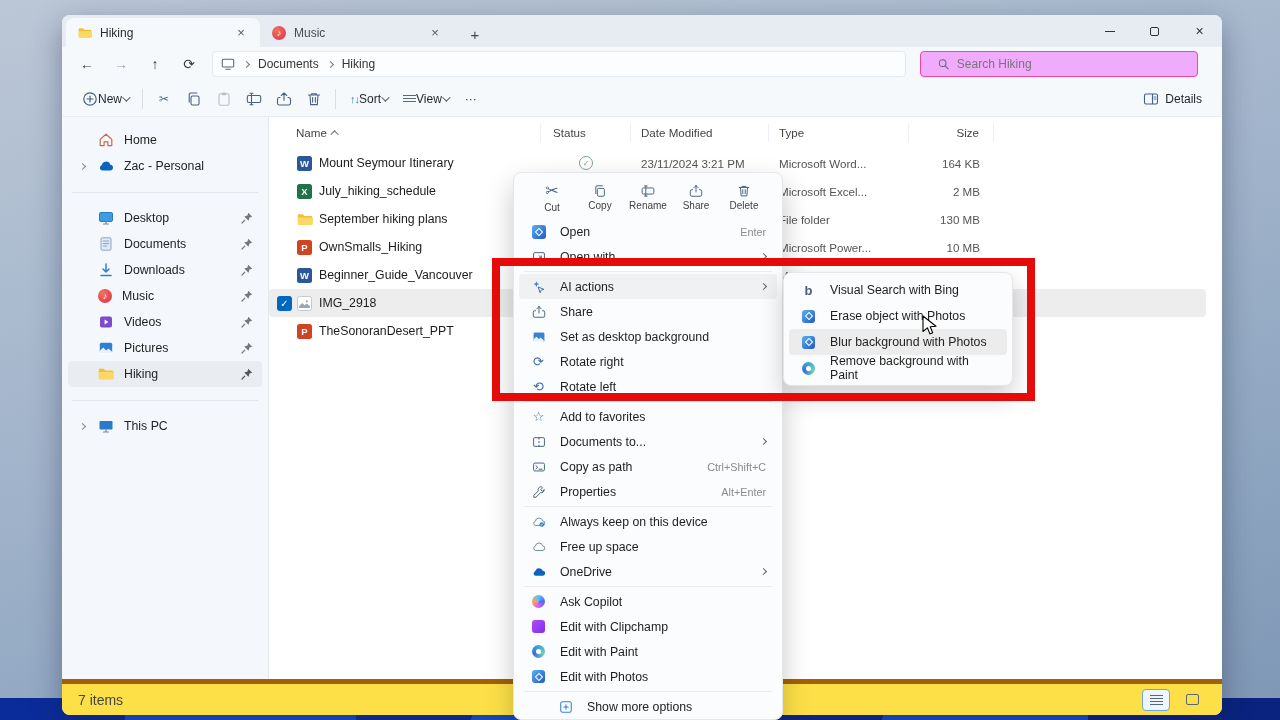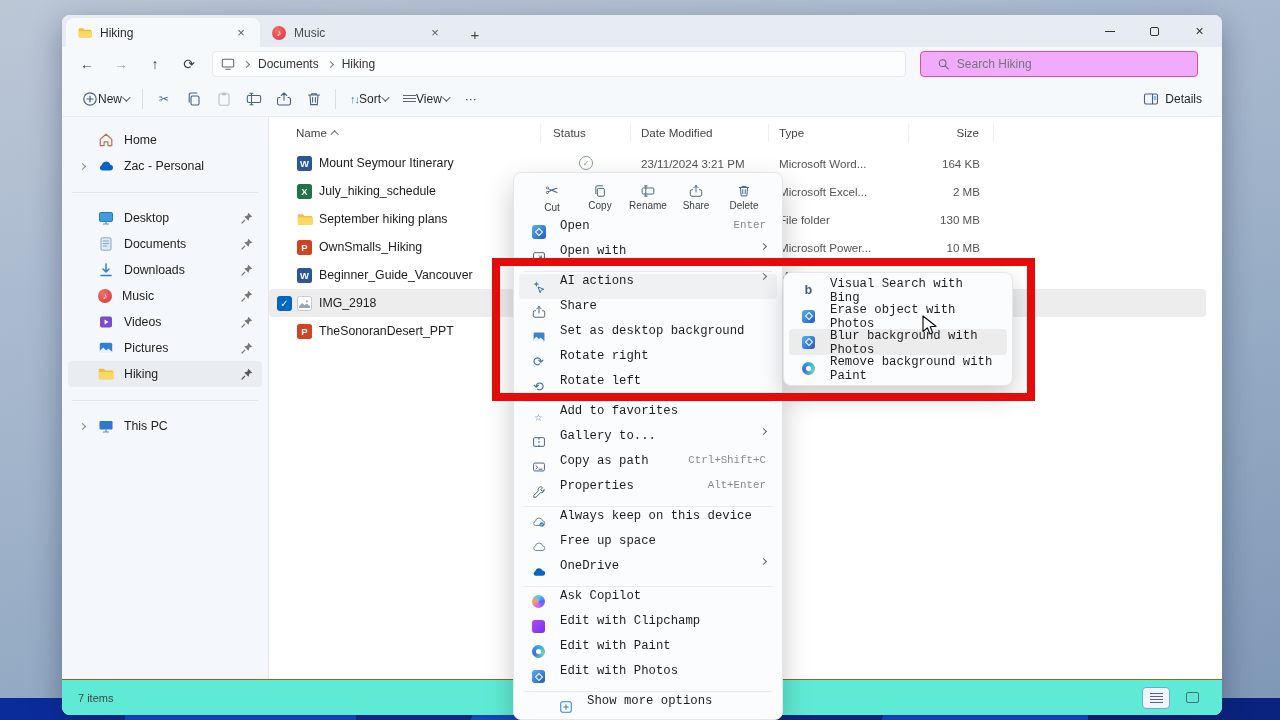--- a/index.html
+++ b/index.html
@@ -72,35 +72,35 @@
   .fstatus { width:90px; display:flex; justify-content:center; }
   .fdate { width:138px; padding-left:10px; color:#555; font-size:11.6px; }
   .ftype { width:140px; padding-left:10px; color:#555; font-size:11.6px; }
   .fsize { width:85px; text-align:right; padding-right:14px; color:#555; font-size:11.6px; }
   .checkbox { width:15px; height:15px; background:#0067c0; border-radius:3px; color:#fff; font-size:10px; display:flex; align-items:center; justify-content:center; }
   .synced { width:14px; height:14px; border:1.3px solid #86a193; border-radius:50%; color:#86a193; font-size:8px; display:flex; align-items:center; justify-content:center; }
   .fic { width:15px; height:15px; border-radius:2.5px; color:#fff; font-weight:bold; font-size:9.5px; display:flex; align-items:center; justify-content:center; }
   .fic.word { background:#2b579a; } .fic.excel { background:#217346; } .fic.ppt { background:#d04423; }
   .fic.img { background:#fff; border:1px solid #c3cad1; }
   
-  .statusbar { position:absolute; left:0; bottom:0; width:100%; height:36px; background:#5eead4; border-top:1px solid #a16207; display:flex; align-items:center; padding:0 16px; font-size:11px; color:#444; }
+  .statusbar { position:absolute; left:0; bottom:0; width:100%; height:36px; background:#fde047; border-top:5px solid #a16207; display:flex; align-items:center; padding:0 16px; font-size:14px; color:#444; }
   .viewtoggles { margin-left:auto; display:flex; gap:8px; }
   .vt { width:28px; height:22px; display:flex; align-items:center; justify-content:center; border-radius:4px; border:1px solid transparent; }
   .vt.on { border-color:#6da8dd; background:#eef5fc; }
   .vtlines { display:flex; flex-direction:column; gap:2px; }
   .vtlines i { display:block; width:13px; border-top:1.4px solid #5a6675; }
   .vtbox { width:13px; height:11px; border:1.3px solid #5a6675; border-radius:2px; }
   
   .ctxmenu { position:absolute; left:513px; top:172px; width:270px; height:548px;
     background:#fbfcfd; border:1px solid #e4e6ea; border-radius:8px;
     box-shadow:0 12px 28px rgba(0,0,0,.22); padding:2px 0 0 0; z-index:30; overflow:hidden; }
   .qbar { height:44px; display:flex; align-items:center; justify-content:space-around; padding:0 14px; }
   .qbtn { display:flex; flex-direction:column; align-items:center; gap:2px; color:#45617f; width:44px; }
   .qbtn .qlabel { font-size:10px; color:#3f3f3f; }
-  .mrow { display:flex; height:25px; margin:0 5px; padding:0 11px; border-radius:4px; font-size:12.3px; color:#1e1e1e; position:relative;font-family:Liberation Mono, monospace; }
+  .mrow { display:flex; align-items:center; height:25px; margin:0 5px; padding:0 11px; border-radius:4px; font-size:12.3px; color:#1e1e1e; position:relative; }
   .mrow.hov { background:#f0f1f3; }
   .mrow .mi { width:17px; margin-right:13px; display:flex; justify-content:center; align-items:center; color:#49617e; flex:none; }
   .mrow .sc { margin-left:auto; color:#8a8a8a; font-size:10.8px; }
   .mrow .subchev { margin-left:auto; width:5px; height:5px; border-right:1.2px solid #666; border-bottom:1.2px solid #666; transform:rotate(-45deg); }
   .msep { height:1px; background:#e8eaed; margin:2px 10px; }
   
   .submenu { position:absolute; left:783px; top:272px; width:230px; height:114px;
     background:#fbfcfd; border:1px solid #e4e6ea; border-radius:8px;
     box-shadow:0 10px 24px rgba(0,0,0,.2); padding:4px 0; z-index:31; }
   .submenu .mrow { height:26px; }
@@ -596,21 +596,21 @@
       <span class="mi" style="color:#3b6ea8;font-size:13px">☆</span>
       <span>Add to favorites</span>
     </div>
     <div class="mrow">
       <span class="mi">
           <svg class="s14" viewBox="0 0 16 16">
             <rect x="1.8" y="3" width="12.4" height="10" rx="1.5" fill="none" stroke="currentColor" stroke-width="1.1"></rect>
             <path d="M8 3v2M8 7v2M8 11v2" stroke="currentColor" stroke-width="1.3"></path>
           </svg>
         </span>
-      <span>Gallery to...</span>
+      <span>Documents to...</span>
       <span class="subchev"></span>
     </div>
     <div class="mrow">
       <span class="mi">
           <svg class="s14" viewBox="0 0 16 16">
             <rect x="1.8" y="3.5" width="12.4" height="9" rx="1.5" fill="none" stroke="currentColor" stroke-width="1.1"></rect>
             <path d="M4.5 6.5l2 1.8-2 1.8M8 10.5h3.5" stroke="currentColor" stroke-width="1.1" fill="none" stroke-linecap="round"></path>
           </svg>
         </span>
       <span>Copy as path</span>

